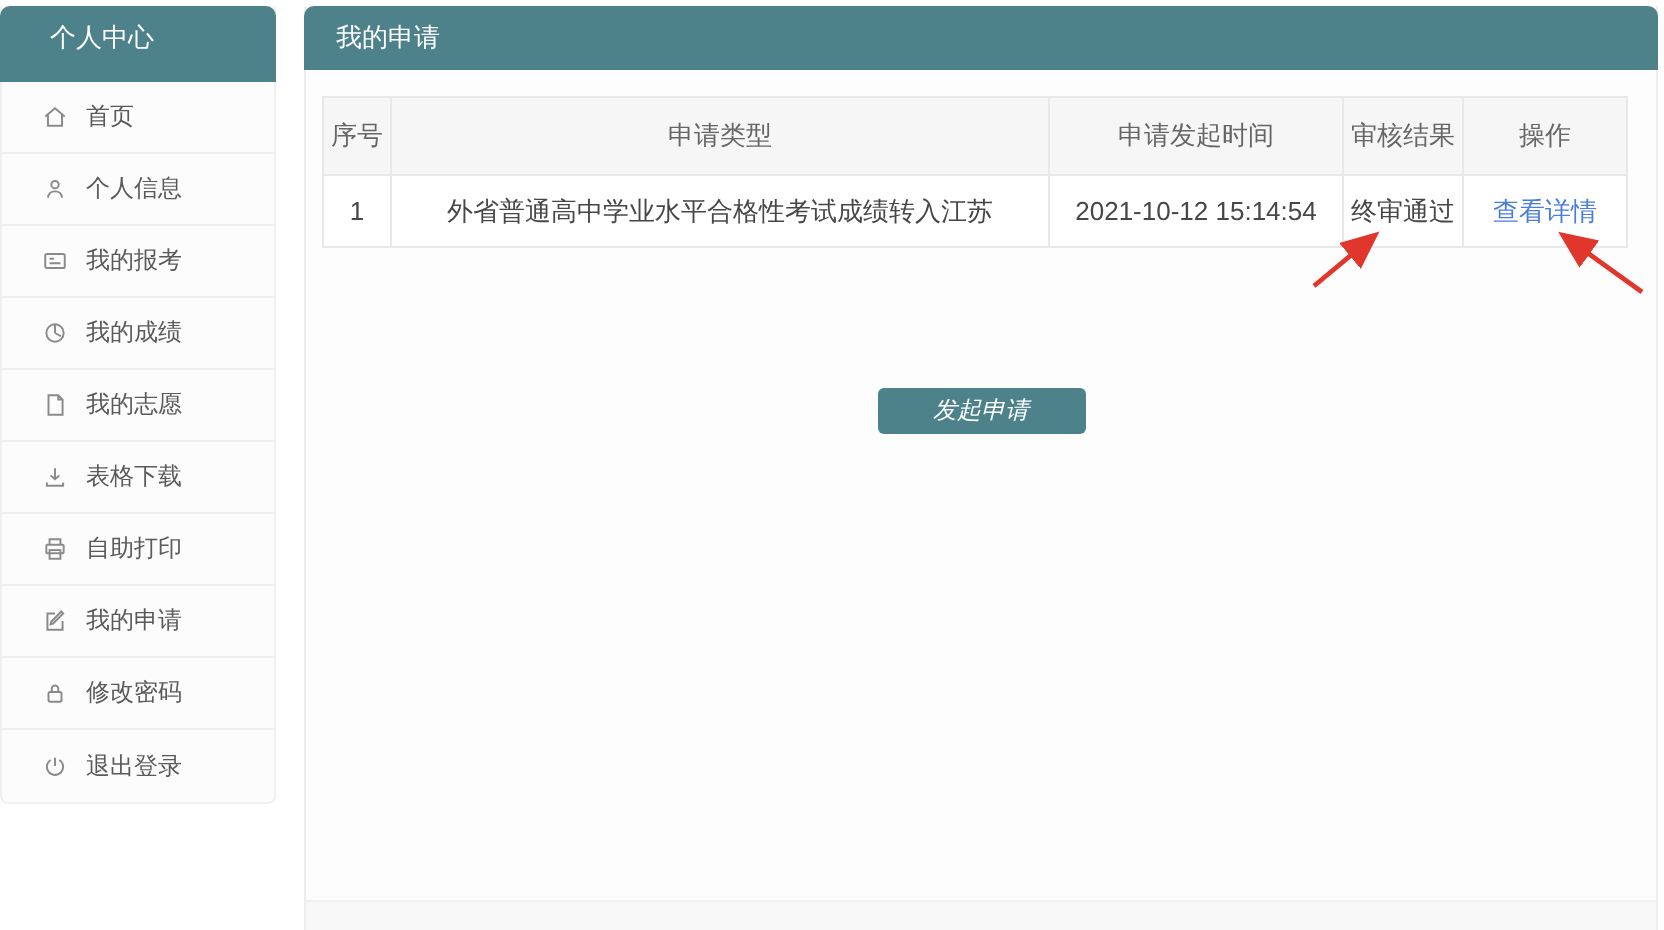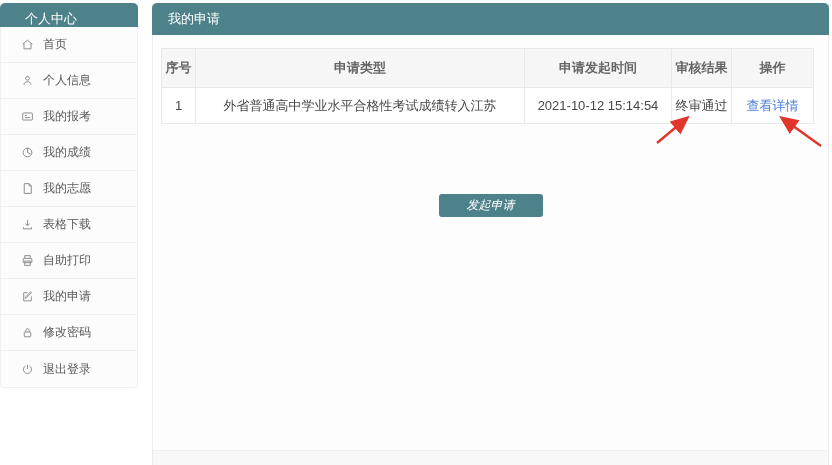--- a/index.html
+++ b/index.html
@@ -22,21 +22,21 @@
     left:0; top:3px;
     width:138px;
     background:#fcfcfc;
     border:1px solid #f0f0f0;
     border-top:none;
     border-radius:0 0 4px 4px;
   }
   .sidebar-header{
     background:var(--teal);
     color:#fff;
-    height:24px;
+    height:38px;
     line-height:32px;
     padding-left:25px;
     font-size:13px;
     border-radius:5px 5px 0 0;
     margin:0 -1px; 
   }
   .side-item{
     height:36px;
     display:flex;
     align-items:center;
@@ -92,21 +92,21 @@
     width:652px;
     border-collapse:collapse;
     table-layout:fixed;
     font-size:13px;
     background:#fff;
   }
   table.apps th{
     background:#f6f6f6;
     border:1px solid #e8e8e8;
     height:39px;
-    font-weight:bold;
+    font-weight:normal;
     color:#666;
     text-align:center;
   }
   table.apps td{
     border:1px solid #e8e8e8;
     height:36px;
     text-align:center;
     color:#474747;
     overflow:hidden;
     white-space:nowrap;

